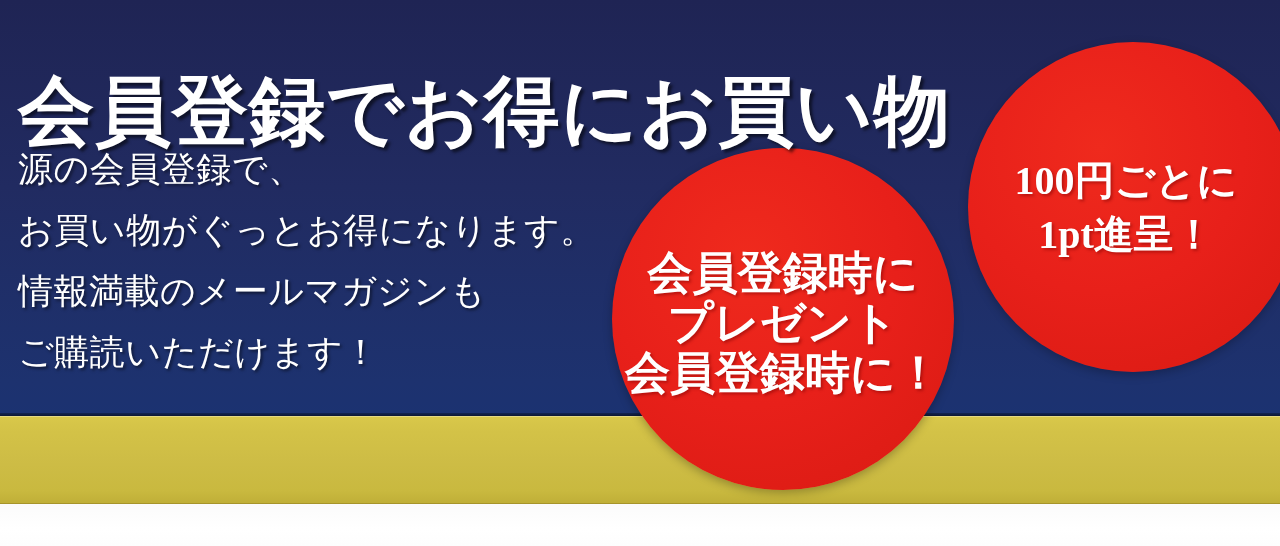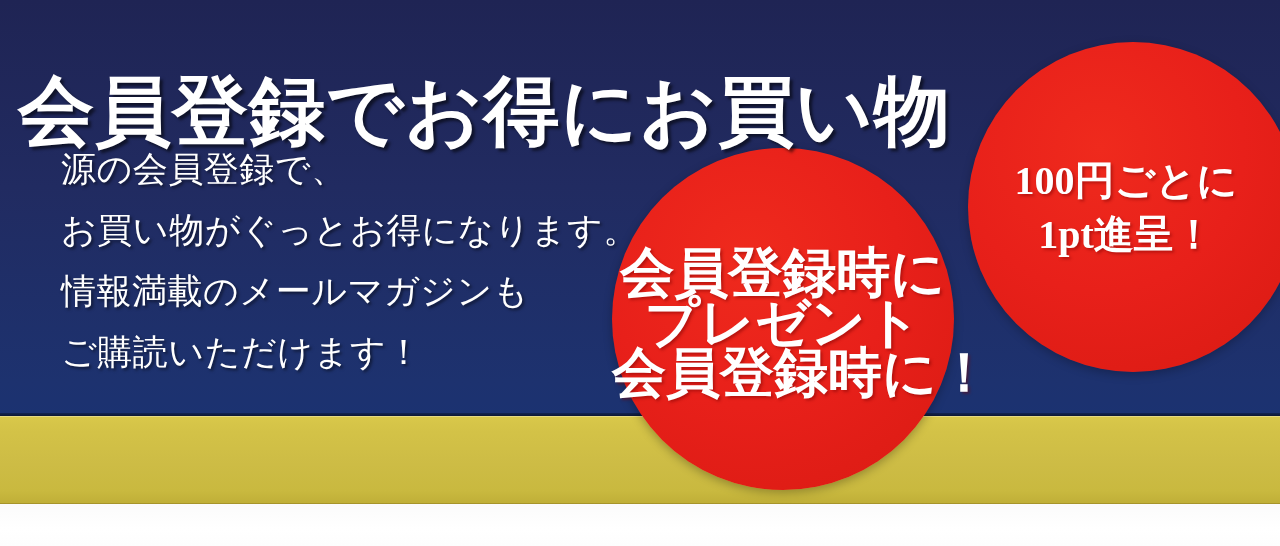--- a/index.html
+++ b/index.html
@@ -79,21 +79,20 @@
     z-index: 6;
   }
   .body-line {
     color: #ffffff;
     font-family: "Liberation Sans", "DejaVu Sans", sans-serif;
     font-size: 35px;
     line-height: 61px;
     letter-spacing: 0.5px;
     white-space: nowrap;
     text-shadow: 2px 2px 3px rgba(0,0,0,0.5);
-    margin-left: 43px;
   }
 
   
   .circle {
     position: absolute;
     border-radius: 50%;
     background: radial-gradient(circle at 40% 32%, #ef2a1d 0%, #e8201a 48%, #d81a12 100%);
     display: flex;
     align-items: center;
     justify-content: center;
@@ -116,21 +115,21 @@
     box-shadow: 0 3px 10px rgba(0,0,0,0.25);
   }
   .circle-text {
     color: #ffffff;
     font-family: "Liberation Serif", "DejaVu Serif", serif;
     font-weight: bold;
     text-shadow: 2px 2px 3px rgba(120,0,0,0.45);
     width: 100%;
   }
   .circle-left .circle-text {
-    font-size: 54px;
+    font-size: 45px;
     line-height: 50px;
     letter-spacing: 0px;
     margin-top: 8px;
   }
   .circle-right .circle-text {
     font-size: 40px;
     line-height: 54px;
     margin-top: 2px;
     padding-right: 14px;
   }

